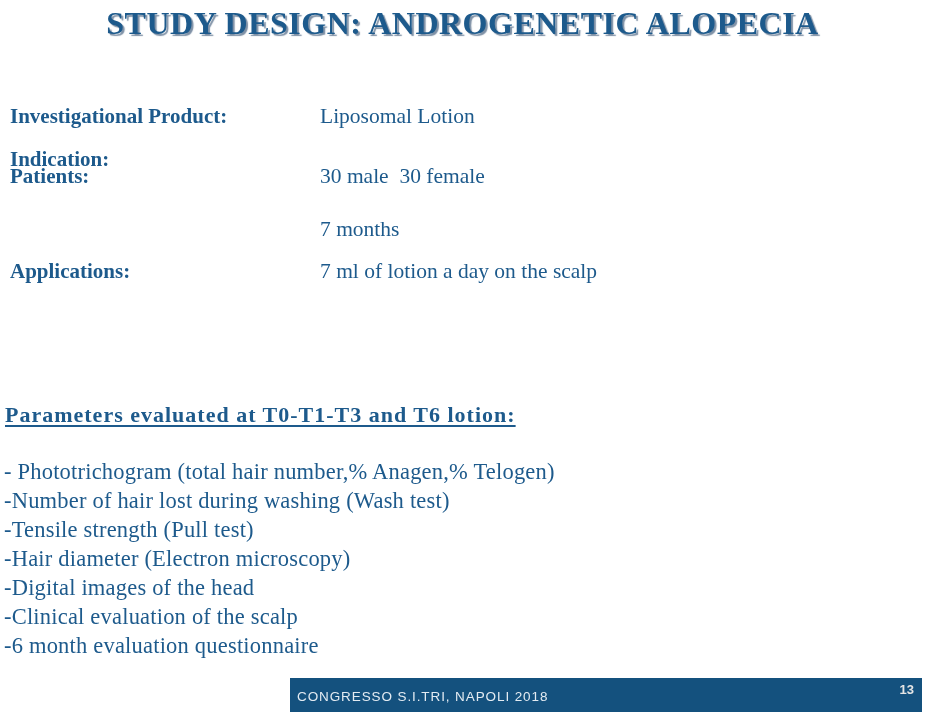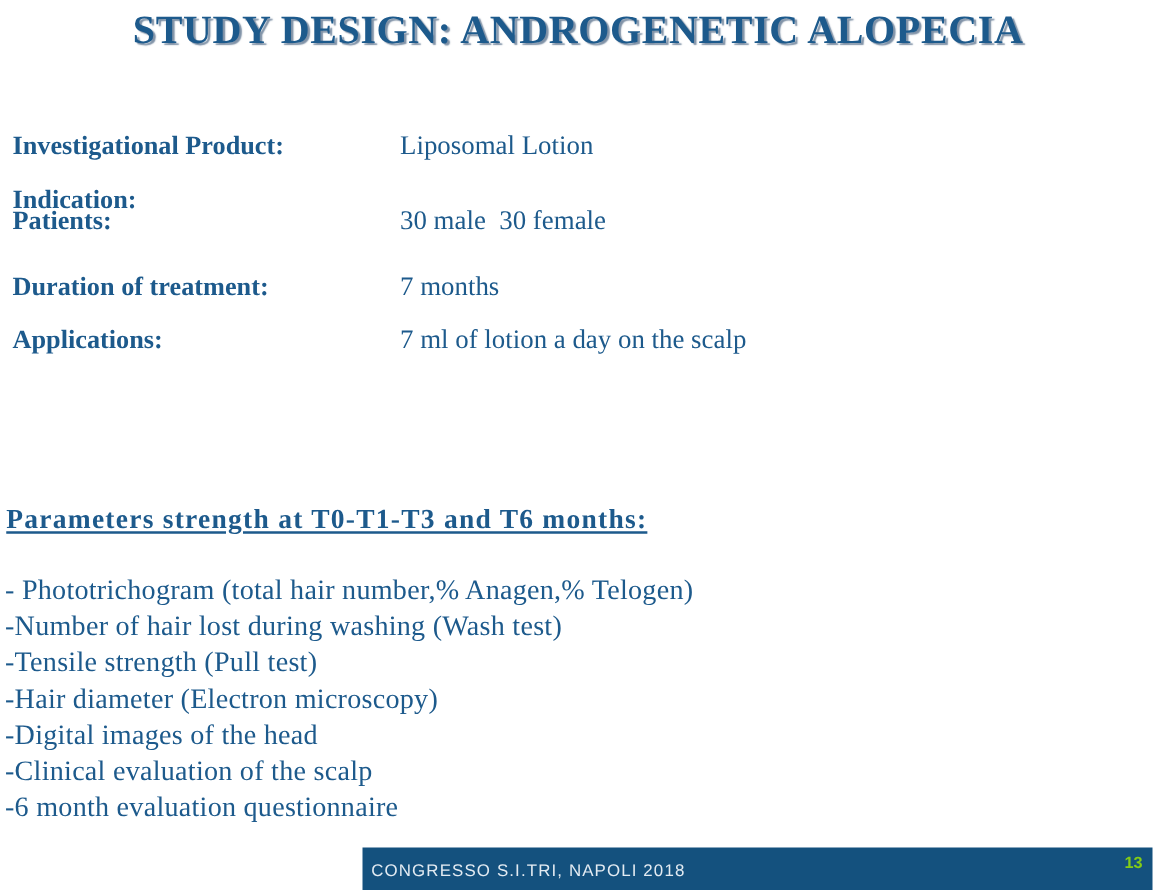--- a/index.html
+++ b/index.html
@@ -84,21 +84,21 @@
     letter-spacing:0.9px;
     color:var(--footer-text);
     white-space:nowrap;
   }
   .page-number{
     position:absolute;
     right:8px;top:4px;
     font-family:"Liberation Sans", sans-serif;
     font-size:13px;
     font-weight:bold;
-    color:#84cc16;
+    color:#e5e5e5;
   }
 </style>
 </head>
 <body>
 
 <div class="page">
 
   <h1 class="title">STUDY DESIGN: ANDROGENETIC ALOPECIA</h1>
 
   <div>
@@ -107,30 +107,29 @@
       <span class="info-value">Liposomal Lotion</span>
     </div>
     <div class="info-row row-1">
       <span class="info-label">Indication:</span>
     </div>
     <div class="info-row row-2">
       <span class="info-label">Patients:</span>
       <span class="info-value">30 male  30 female</span>
     </div>
     <div class="info-row row-3">
-      <span class="info-label">Duration of treatment:</span>
       <span class="info-value">7 months</span>
     </div>
     <div class="info-row row-4">
       <span class="info-label">Applications:</span>
       <span class="info-value">7 ml of lotion a day on the scalp</span>
     </div>
   </div>
 
-  <div class="params-heading">Parameters strength at T0-T1-T3 and T6 months:</div>
+  <div class="params-heading">Parameters evaluated at T0-T1-T3 and T6 lotion:</div>
 
   <div class="params-list">
     <div class="param-item">- Phototrichogram (total hair number,% Anagen,% Telogen)</div>
     <div class="param-item">-Number of hair lost during washing (Wash test)</div>
     <div class="param-item">-Tensile strength (Pull test)</div>
     <div class="param-item">-Hair diameter (Electron microscopy)</div>
     <div class="param-item">-Digital images of the head</div>
     <div class="param-item">-Clinical evaluation of the scalp</div>
     <div class="param-item">-6 month evaluation questionnaire</div>
   </div>

